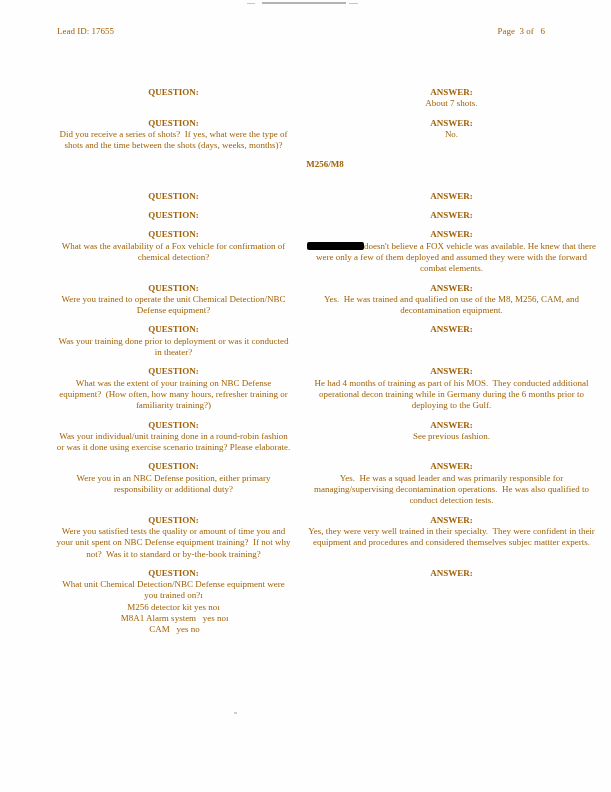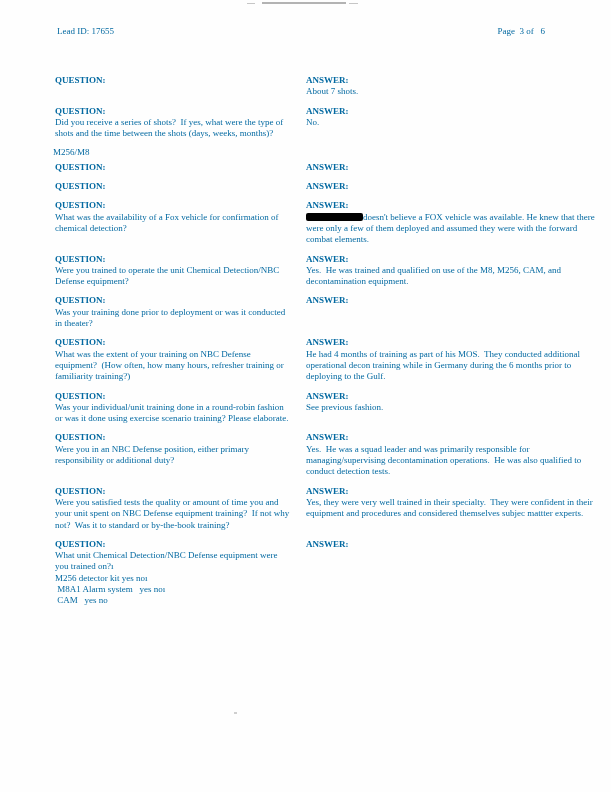--- a/index.html
+++ b/index.html
@@ -2,42 +2,42 @@
 <html><head>
 <meta charset="utf-8">
 <style>
   html,body{margin:0;padding:0;background:#9a9a9a;}
   .page{
     position:relative;
     width:611px;height:792px;
     margin:0 auto;
     background:#fefefe;
     font-family:"Liberation Serif", "DejaVu Serif", serif;
-    color:#0369a1;
+    color:#a16207;
     overflow:hidden;
   }
   .artifact-line{position:absolute;top:2px;left:262px;width:84px;height:2px;background:#b3b3b3;}
   .artifact-fleck-left{position:absolute;top:3px;left:247px;width:8px;height:1px;background:#c6c6c6;}
   .artifact-fleck-right{position:absolute;top:3px;left:349px;width:9px;height:1px;background:#c6c6c6;}
   .artifact-speck{position:absolute;top:712px;left:234px;width:3px;height:2px;background:#cfcfcf;}
   .header{
     position:absolute;top:26px;left:57px;right:66px;
     display:flex;justify-content:space-between;
     font-size:9px;line-height:11px;
   }
   .page-num{white-space:pre;}
-  .content{position:absolute;top:75px;left:55px;right:14px;}
+  .content{position:absolute;top:87px;left:55px;right:14px;text-align:center;}
   .qa-row{display:flex;margin-bottom:8px;}
   .q-col{width:251px;flex:none;padding-right:14px;box-sizing:border-box;}
   .a-col{flex:1;}
   .qa-label{font-weight:bold;font-size:9px;line-height:11.3px;}
   .qa-text{font-size:9px;line-height:11.3px;white-space:pre-wrap;}
   .section-heading{
-    font-weight:normal;font-size:9px;line-height:11.3px;
-    margin:3px 0 3px -2px;
+    font-weight:bold;font-size:9px;line-height:11.3px;
+    margin:3px 0 20px -2px;
   }
   .redaction{
     display:inline-block;width:57px;height:8px;background:#000;
     vertical-align:-1px;border-radius:2px;
   }
 </style>
 </head>
 <body>
 
 <div class="page">

